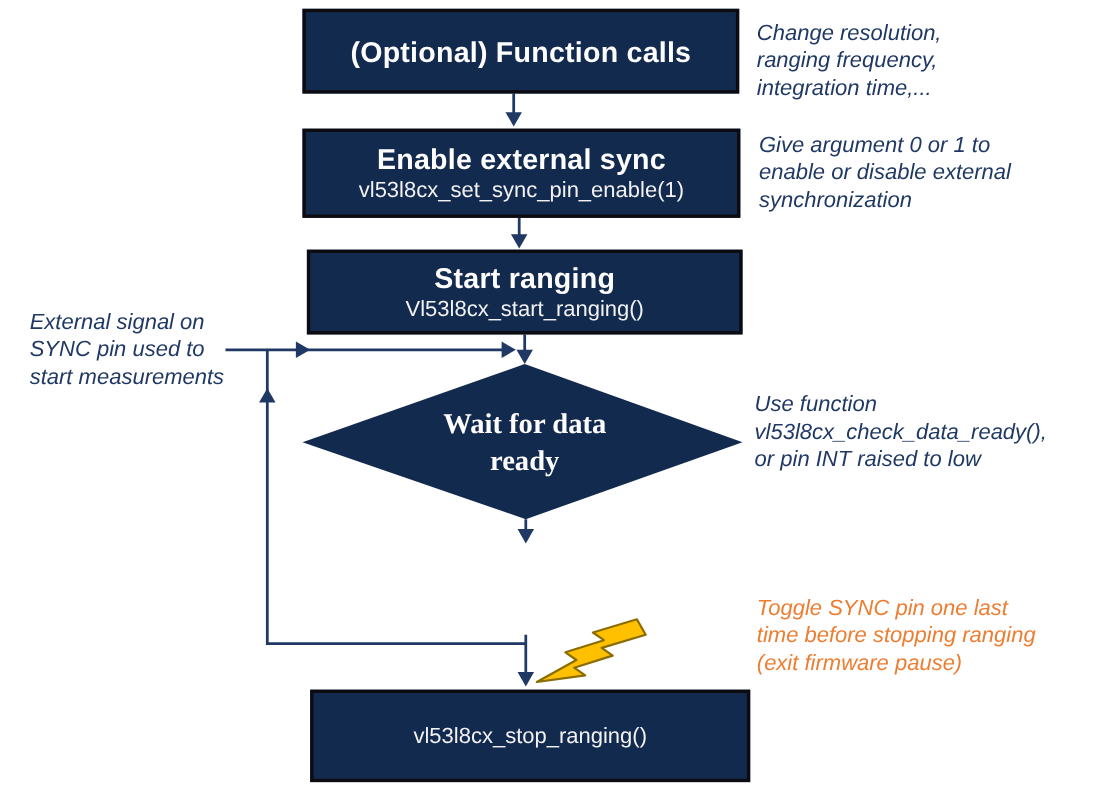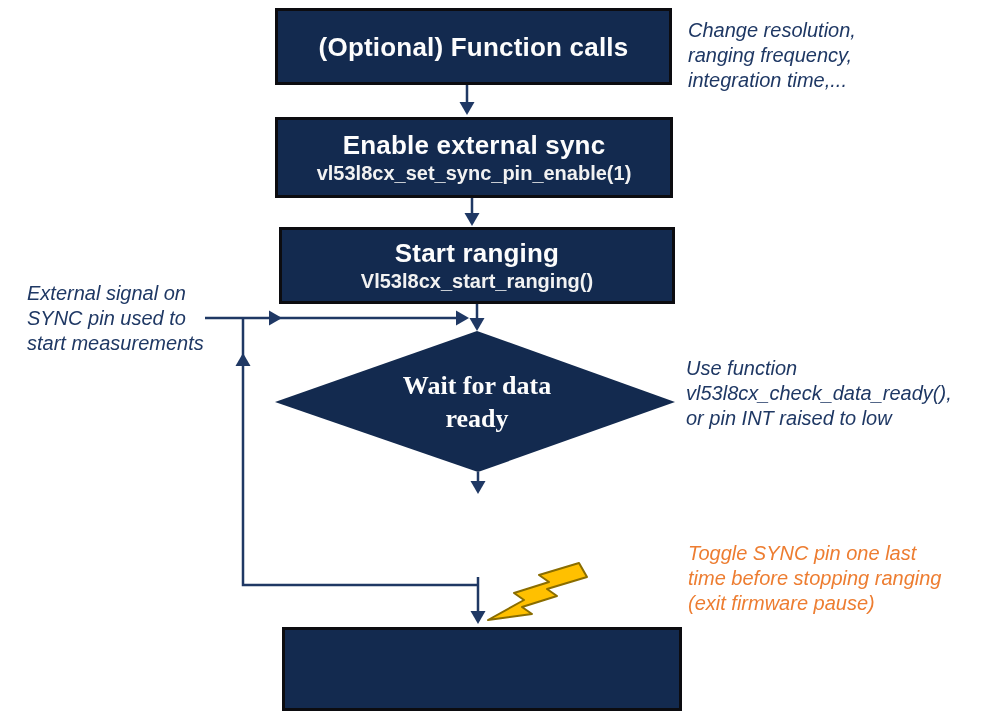--- a/index.html
+++ b/index.html
@@ -4,21 +4,21 @@
 <style>
   html,body{margin:0;padding:0;background:#ffffff;}
   body{width:995px;height:721px;position:relative;overflow:hidden;
        font-family:"Liberation Sans",sans-serif;}
   .stage{position:absolute;left:0;top:0;width:995px;height:721px;}
   svg.wires{position:absolute;left:0;top:0;z-index:1;}
   .node{position:absolute;z-index:2;background:#132A4F;border:3px solid #0c0c10;
         box-sizing:border-box;display:flex;flex-direction:column;
         align-items:center;justify-content:center;color:#fdfdfd;}
   .node .title{font-weight:bold;font-size:26px;line-height:30px;letter-spacing:.2px;}
-  .node .api{font-size:20px;line-height:25px;font-weight:bold;color:#f2f2f2;margin-top:1px;}
+  .node .api{font-size:20px;line-height:25px;font-weight:normal;color:#f2f2f2;margin-top:1px;}
   .diamond-label{position:absolute;z-index:2;display:flex;align-items:center;justify-content:center;
         text-align:center;color:#fdfdfd;font-weight:bold;font-size:26px;line-height:33px;
         white-space:pre-line;}
   .note{position:absolute;z-index:2;font-style:italic;font-size:20px;line-height:25px;
         color:#1F3864;white-space:pre-line;}
   .note.orange{color:#ED7D31;}
 </style>
 </head>
 <body>
 
@@ -56,30 +56,34 @@
   <div class="node" style="left:279px;top:227px;width:396px;height:77px;">
     <div class="title">Start ranging</div>
     <div class="api">Vl53l8cx_start_ranging()</div>
   </div>
 
   <div class="diamond-label" style="left:327px;top:360px;width:300px;height:84px;font-family:Liberation Serif, serif;">Wait for data
 ready</div>
 
 
   <div class="node" style="left:282px;top:627px;width:400px;height:84px;">
+    <div class="api">vl53l8cx_stop_ranging()</div>
   </div>
 
   <div class="note" style="left:27px;top:281px;">External signal on
 SYNC pin used to
 start measurements</div>
 
   <div class="note" style="left:688px;top:18px;">Change resolution,
 ranging frequency,
 integration time,...</div>
 
+  <div class="note" style="left:690px;top:120px;">Give argument 0 or 1 to
+enable or disable external
+synchronization</div>
 
   <div class="note" style="left:686px;top:356px;">Use function
 vl53l8cx_check_data_ready(),
 or pin INT raised to low</div>
 
   <div class="note orange" style="left:688px;top:541px;">Toggle SYNC pin one last
 time before stopping ranging
 (exit firmware pause)</div>
 
 </div>

